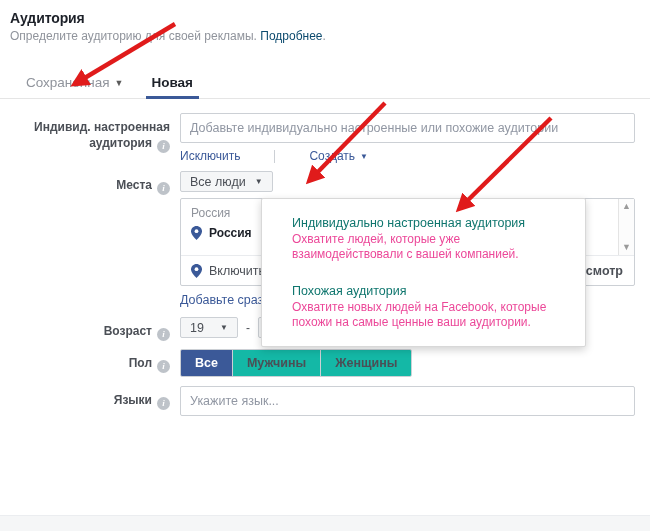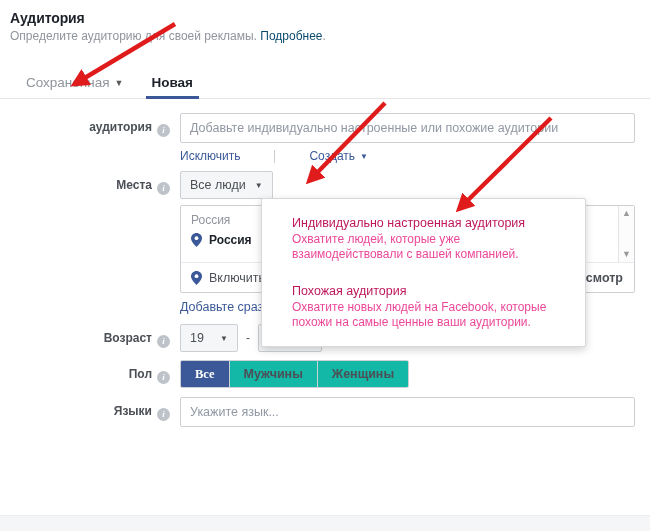--- a/index.html
+++ b/index.html
@@ -147,21 +147,21 @@
     font-size: 8px;
     vertical-align: middle;
     color: #3b5998;
   }
 
   
   .select-btn {
     display: inline-flex;
     align-items: center;
     justify-content: space-between;
-    height: 28px;
+    height: 21px;
     min-width: 86px;
     padding: 0 9px;
     border: 1px solid #ccd0d5;
     border-radius: 2px;
     background: #f5f6f7;
     font-size: 12.5px;
     color: #4b4f56;
     cursor: pointer;
     white-space: nowrap;
   }
@@ -280,21 +280,21 @@
     display: flex;
     align-items: center;
     font-size: 12.5px;
     font-weight: bold;
     color: #4b4f56;
     background: #14b8a6;
     border-left: 1px solid #ccd0d5;
     cursor: pointer;
     white-space: nowrap;
   }
-  .seg:first-child { border-left: none; font-family: Liberation Serif, serif; }
+  .seg:first-child { border-left: none; }
   .seg.active {
     background: #3b5998;
     color: #ffffff;
   }
 
   
   .create-menu {
     position: absolute;
     left: 261px;
     top: 198px;
@@ -306,21 +306,21 @@
     padding: 12px 0 12px 0;
     z-index: 40;
   }
   .create-item {
     padding: 4px 16px 4px 30px;
     cursor: pointer;
   }
   .create-item + .create-item { margin-top: 13px; }
   .create-item-title {
     font-size: 12.5px;
-    color: #be185d;
+    color: #0f766e;
     margin-bottom: 1px;
     line-height: 16px;
   }
   .create-item-desc {
     font-size: 12px;
     color: #ec4899;
     line-height: 15px;
   }
 
   
@@ -358,20 +358,21 @@
   </div>
   <div class="tab active">
     <span>Новая</span>
   </div>
 </div>
 
 <div class="form">
 
   <div class="row">
     <div class="row-label">
+      <div><span class="lbl-text">Индивид. настроенная</span></div>
       <div><span class="lbl-text">аудитория</span><span class="info-icon">i</span></div>
     </div>
     <div class="row-body">
       <input class="text-input" type="text" placeholder="Добавьте индивидуально настроенные или похожие аудитории" value="" style="">
       <div class="sub-links">
         <a href="#">Исключить</a>
         <span class="sub-sep"></span>
         <a href="#"><span>Создать</span><span class="mini-caret">▼</span></a>
       </div>
     </div>

